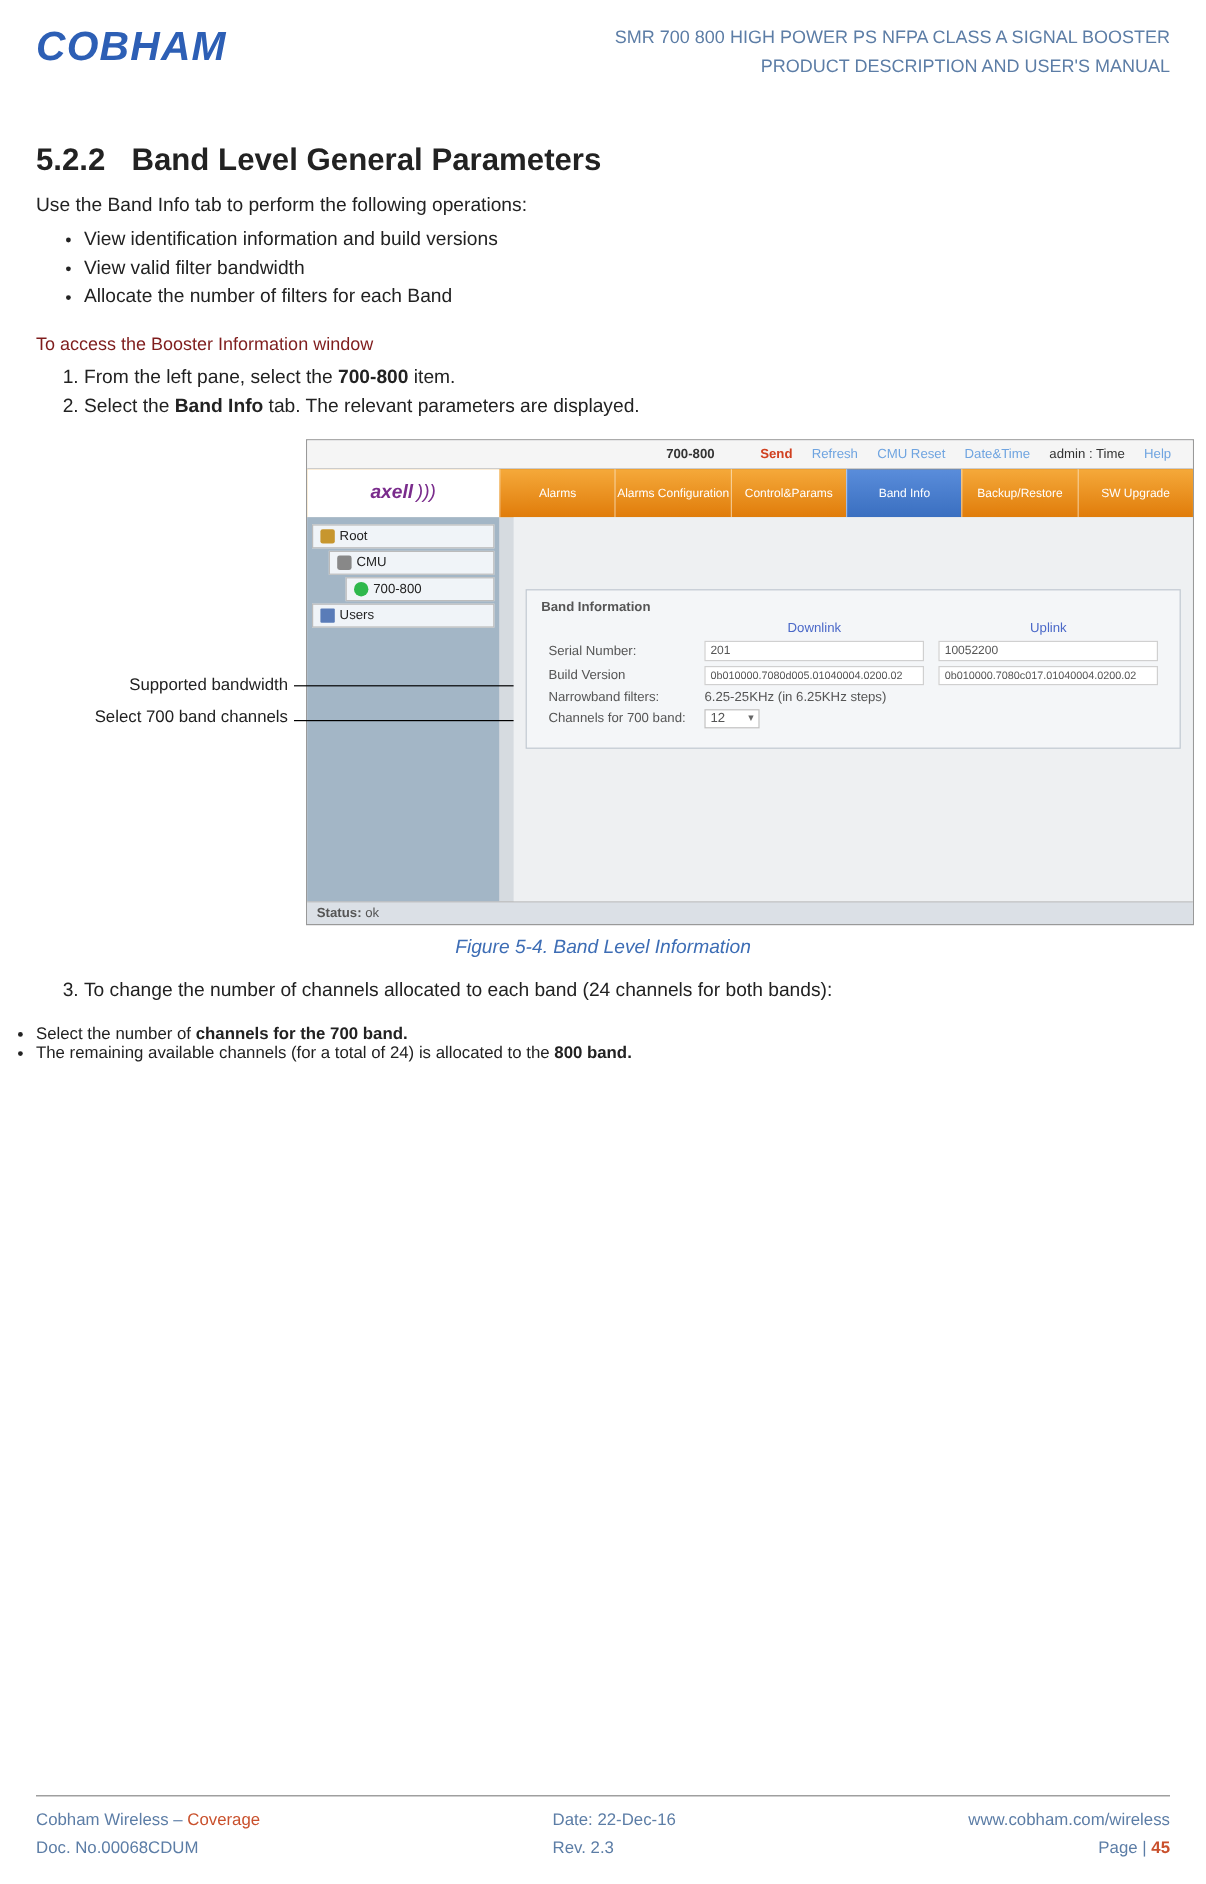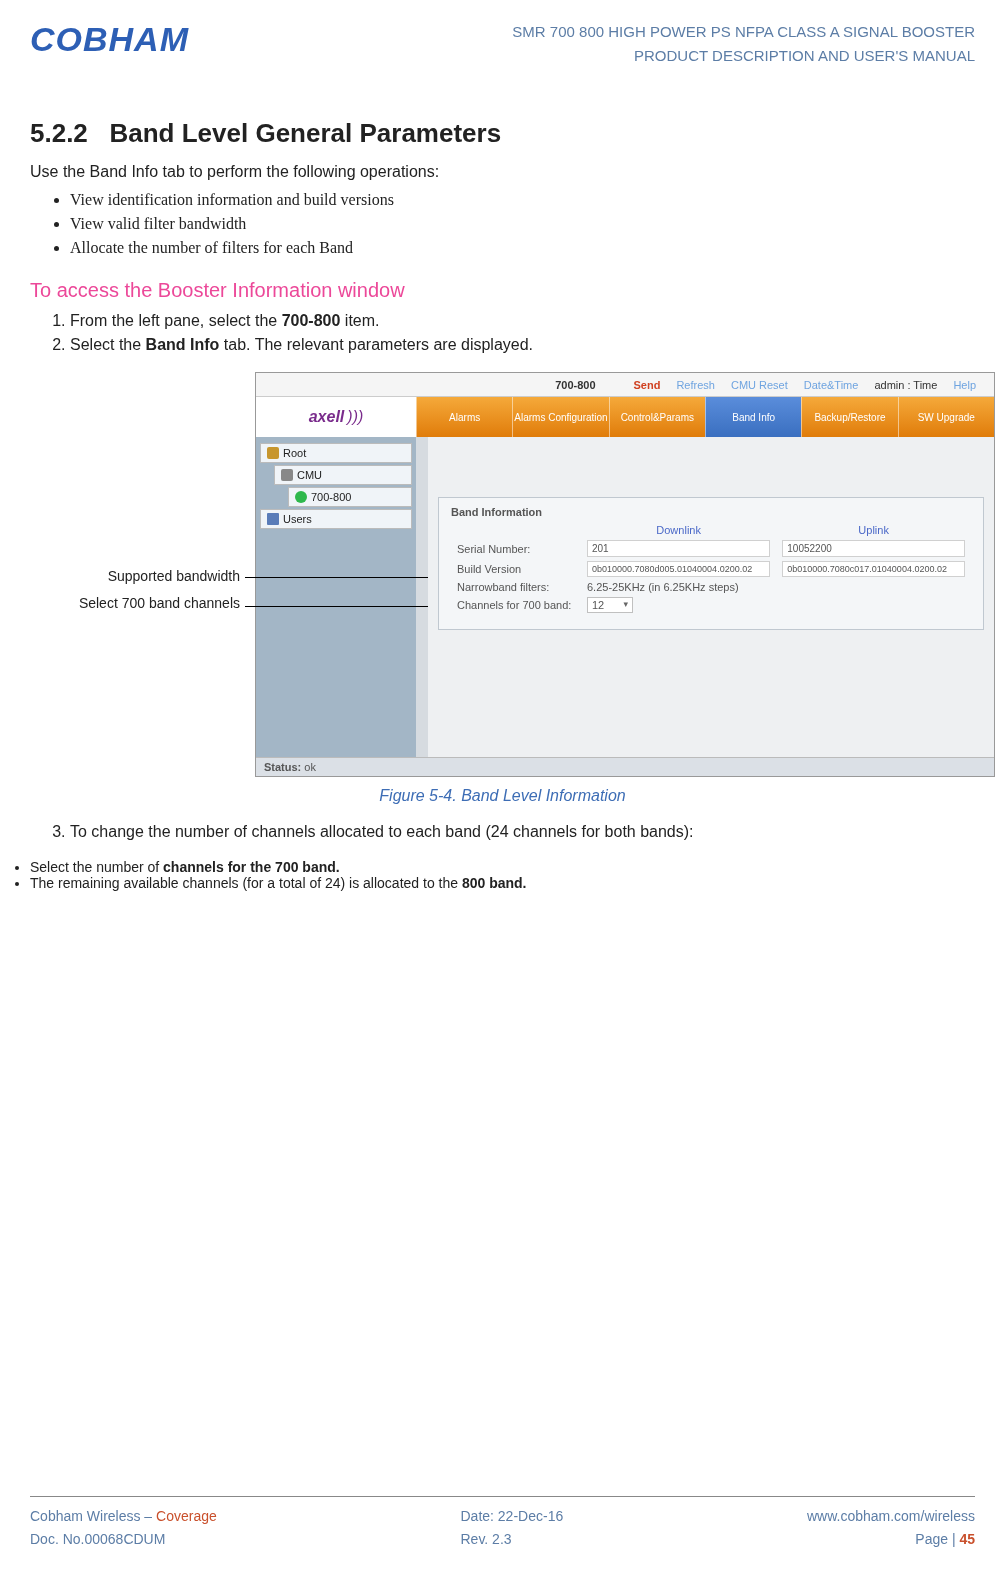--- a/index.html
+++ b/index.html
@@ -33,23 +33,23 @@
       font-family: 'Century Gothic', sans-serif;
       line-height: 1.6;
     }
     h2.section-title {
       font-family: Arial, sans-serif;
       font-size: 26px;
       font-weight: bold;
       margin-bottom: 14px;
     }
     .body-text { font-size: 16px; margin-bottom: 10px; }
-    ul.main-bullets { list-style: disc; padding-left: 40px; margin-bottom: 22px; font-family: Liberation Serif, serif; }
+    ul.main-bullets { list-style: disc; padding-left: 40px; margin-bottom: 22px; }
     ul.main-bullets li { font-size: 16px; margin-bottom: 6px; }
-    .sub-heading { color: #ec4899; font-size: 20px; margin: 10px 0 10px 0; }
+    .sub-heading { color: #7f1d1d; font-size: 15px; margin: 10px 0 10px 0; }
     ol.steps { padding-left: 40px; font-size: 16px; margin-bottom: 18px; }
     ol.steps li { margin-bottom: 6px; }
     .bold { font-weight: bold; }
     .figure-container { position: relative; margin: 10px 0; }
     .figure-annotations {
       position: absolute;
       left: 0;
       top: 0;
       width: 225px;
       font-size: 14px;

